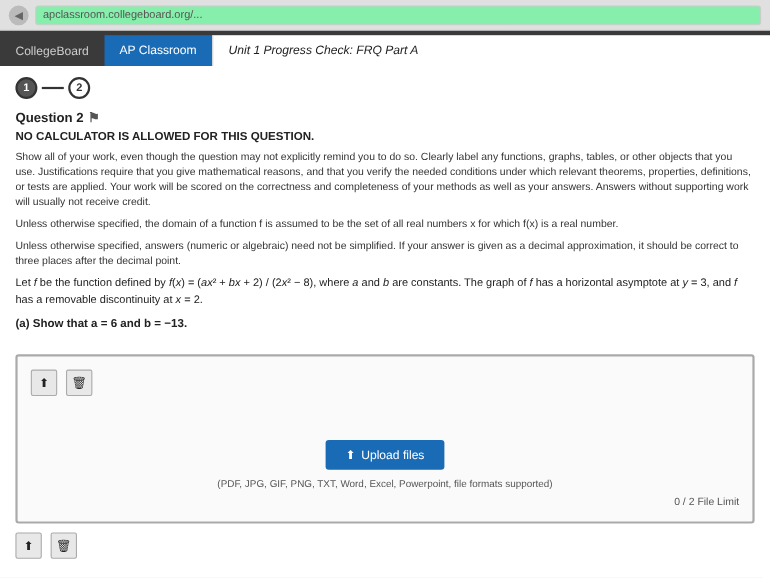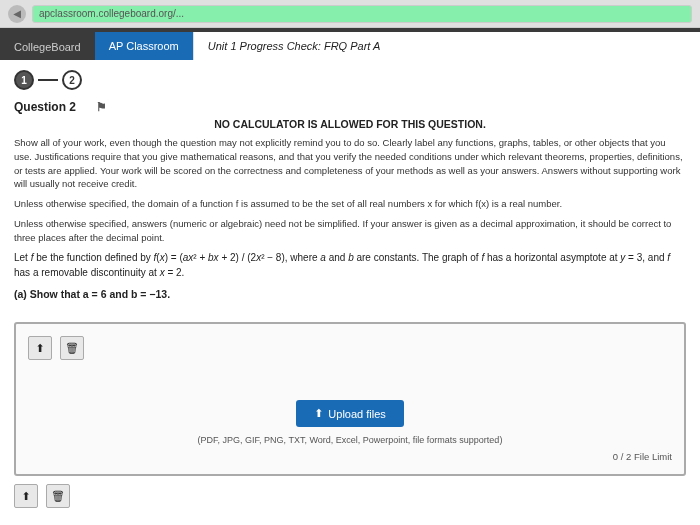--- a/index.html
+++ b/index.html
@@ -106,32 +106,31 @@
     .step-line {
       width: 20px; height: 2px;
       background: #333;
     }
 
     
     .question-header {
       font-size: 12px;
       font-weight: bold;
       margin-bottom: 4px;
-      display: flex; align-items: center; gap: 20px;
+      display: flex; align-items: center; gap: 4px;
     }
     .flag-icon {
       font-size: 12px;
       color: #555;
     }
     .no-calc {
       font-size: 10.5px;
       font-weight: bold;
       text-transform: uppercase;
       margin-bottom: 6px;
-      text-align: center;
     }
     .instructions {
       font-size: 9.5px;
       line-height: 1.45;
       margin-bottom: 6px;
       color: #333;
     }
     .problem-text {
       font-size: 10px;
       line-height: 1.5;

